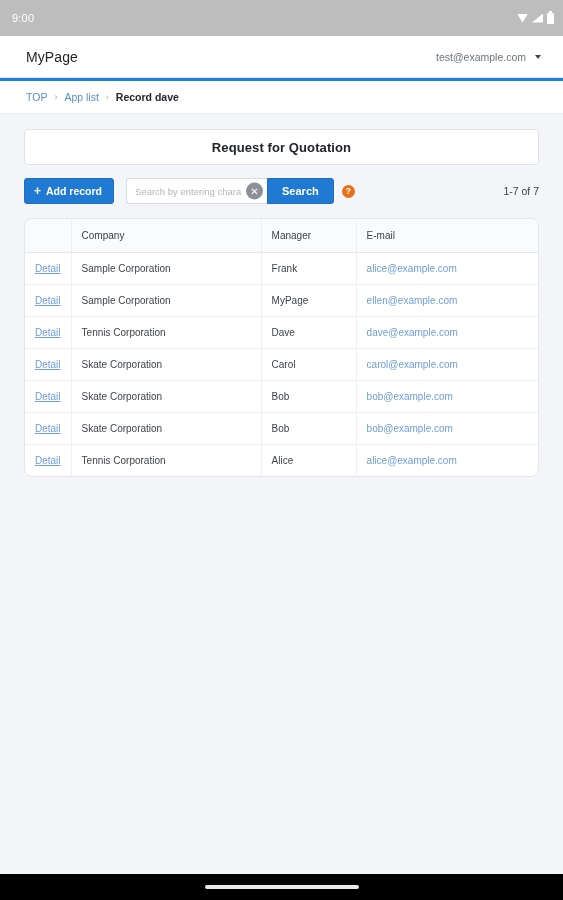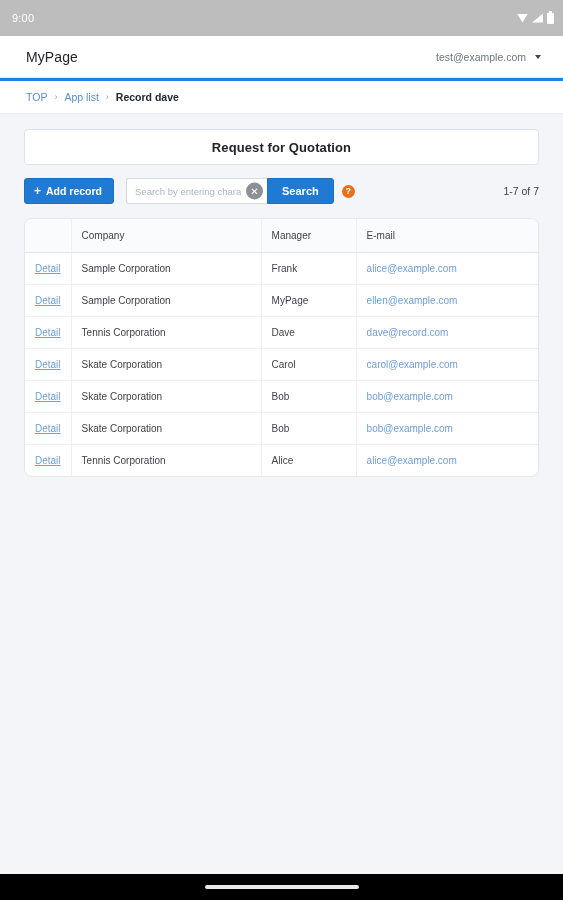--- a/index.html
+++ b/index.html
@@ -336,21 +336,21 @@
         <tr>
           <td class="col-detail"><span class="link-detail">Detail</span></td>
           <td class="col-company">Sample Corporation</td>
           <td class="col-manager">MyPage</td>
           <td><span class="link">ellen@example.com</span></td>
         </tr>
         <tr>
           <td class="col-detail"><span class="link-detail">Detail</span></td>
           <td class="col-company">Tennis Corporation</td>
           <td class="col-manager">Dave</td>
-          <td><span class="link">dave@record.com</span></td>
+          <td><span class="link">dave@example.com</span></td>
         </tr>
         <tr>
           <td class="col-detail"><span class="link-detail">Detail</span></td>
           <td class="col-company">Skate Corporation</td>
           <td class="col-manager">Carol</td>
           <td><span class="link">carol@example.com</span></td>
         </tr>
         <tr>
           <td class="col-detail"><span class="link-detail">Detail</span></td>
           <td class="col-company">Skate Corporation</td>

